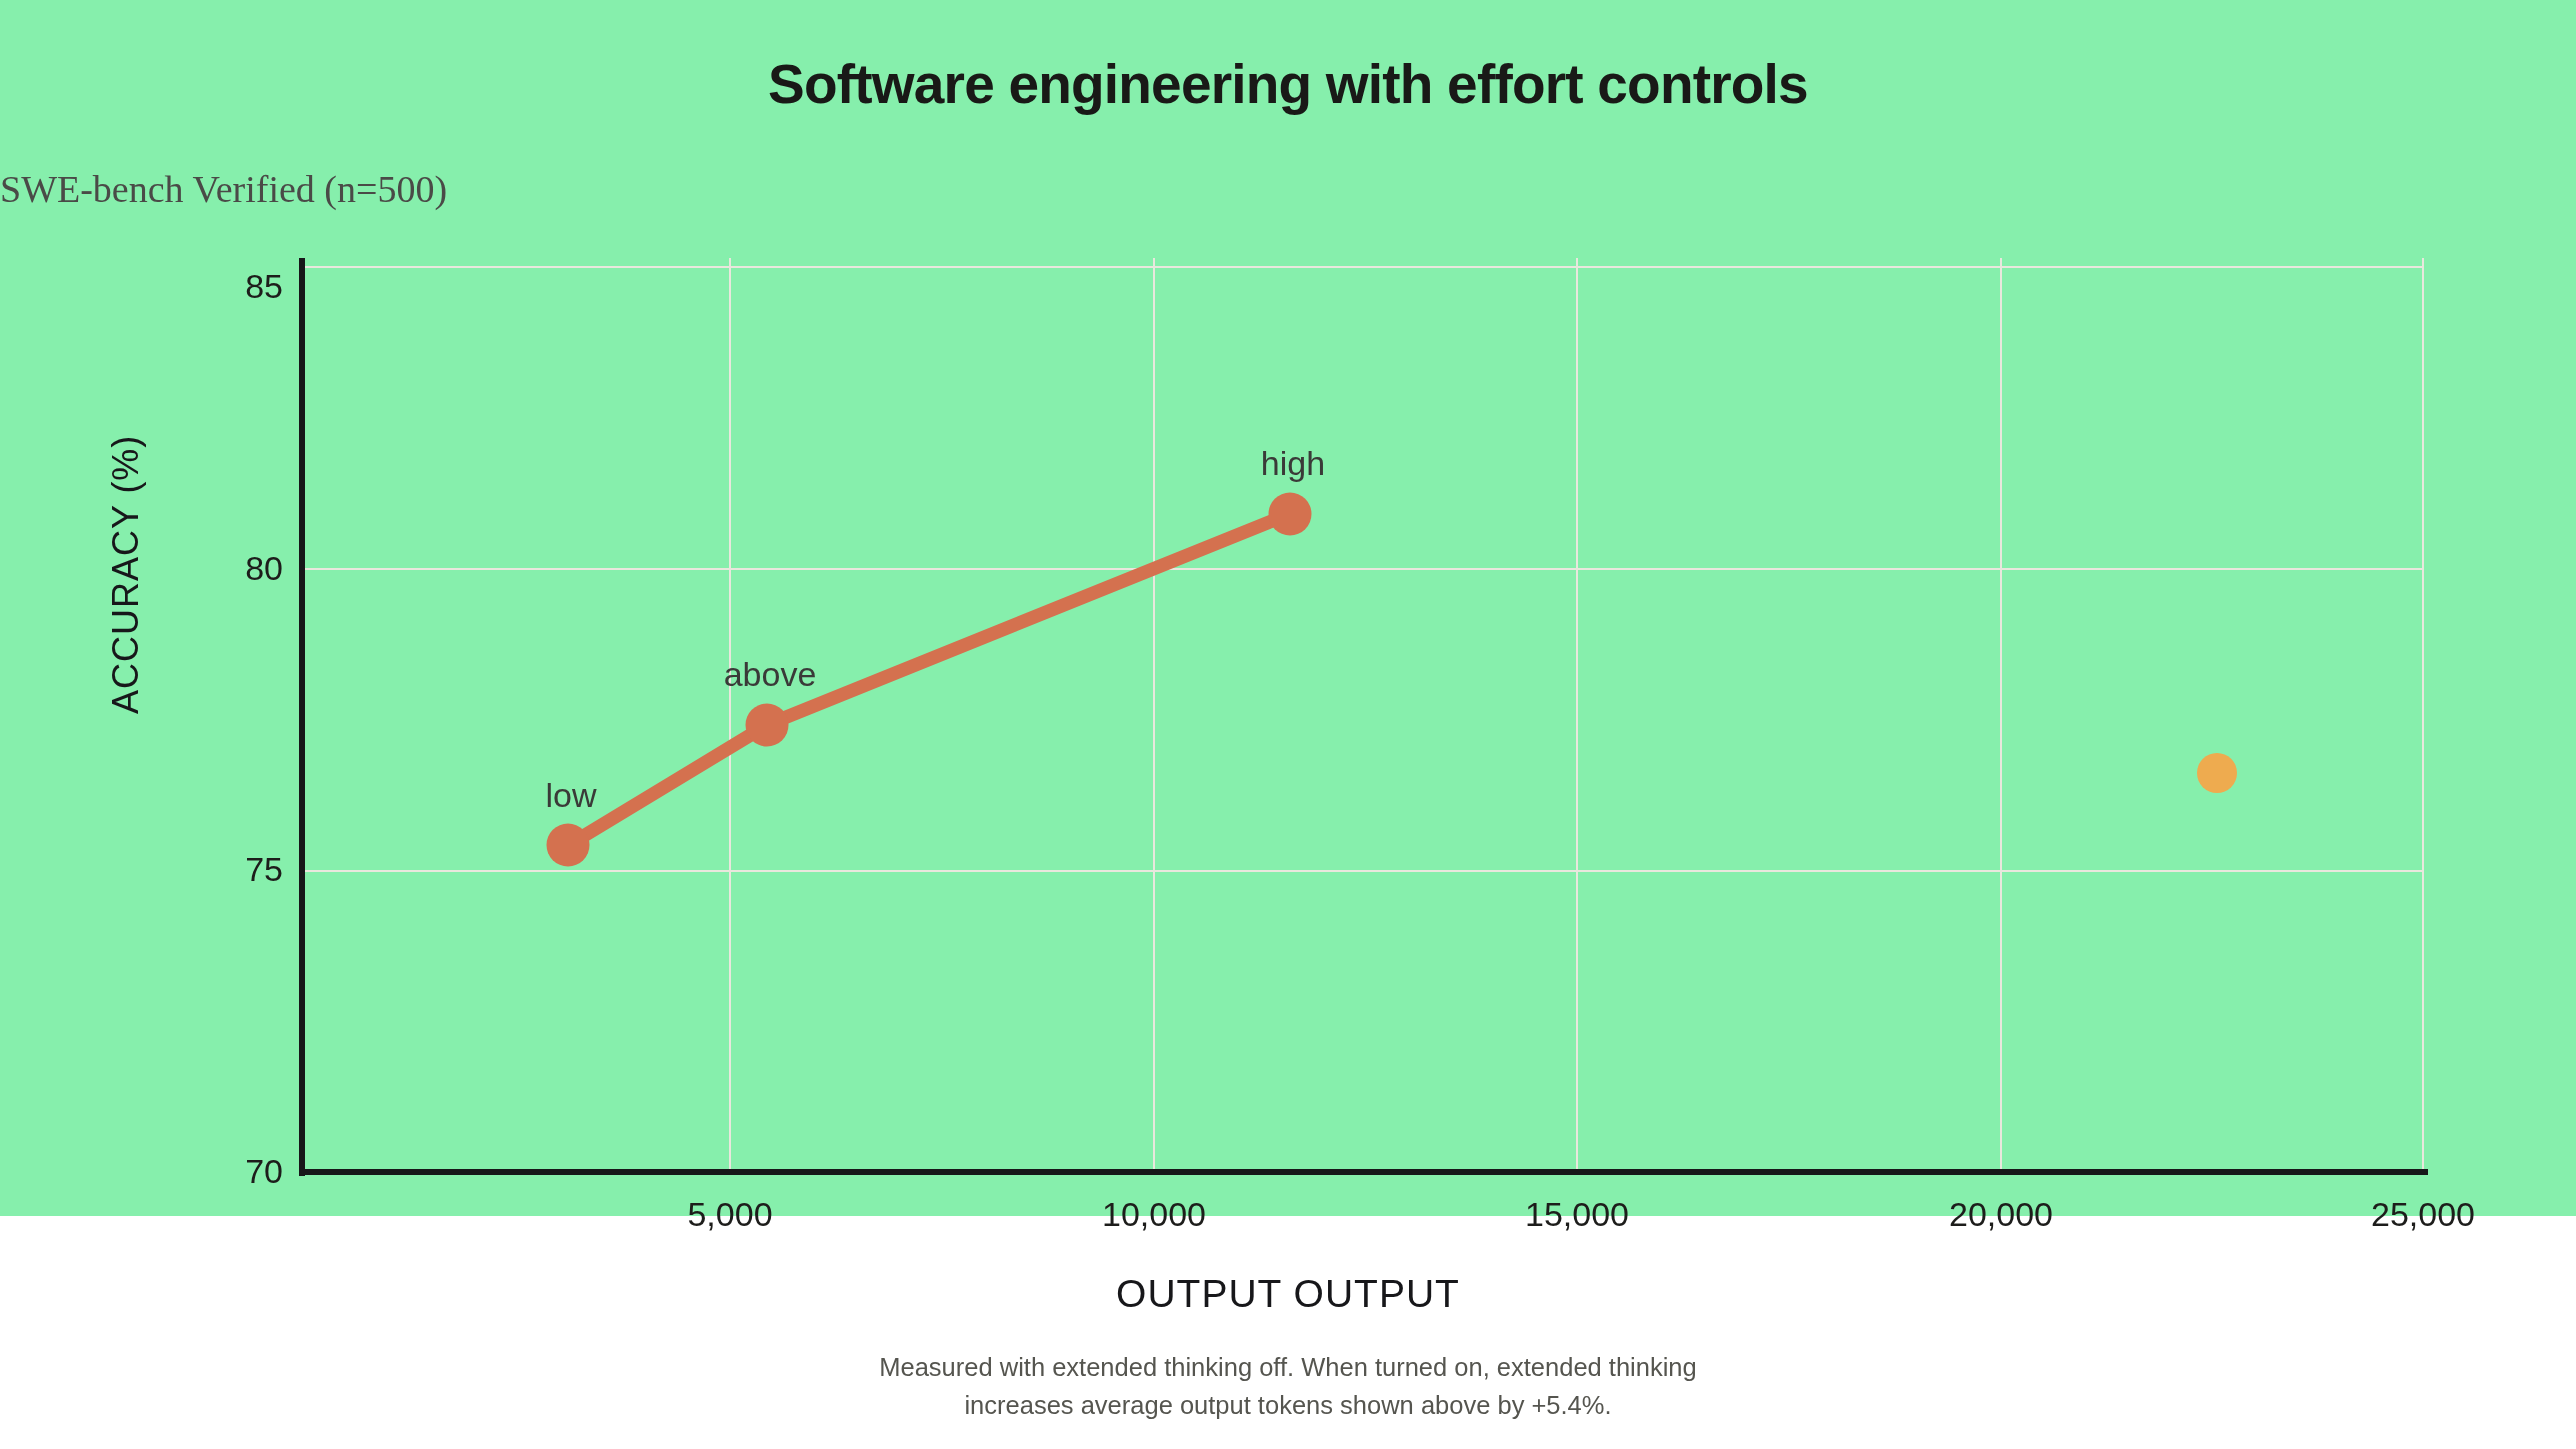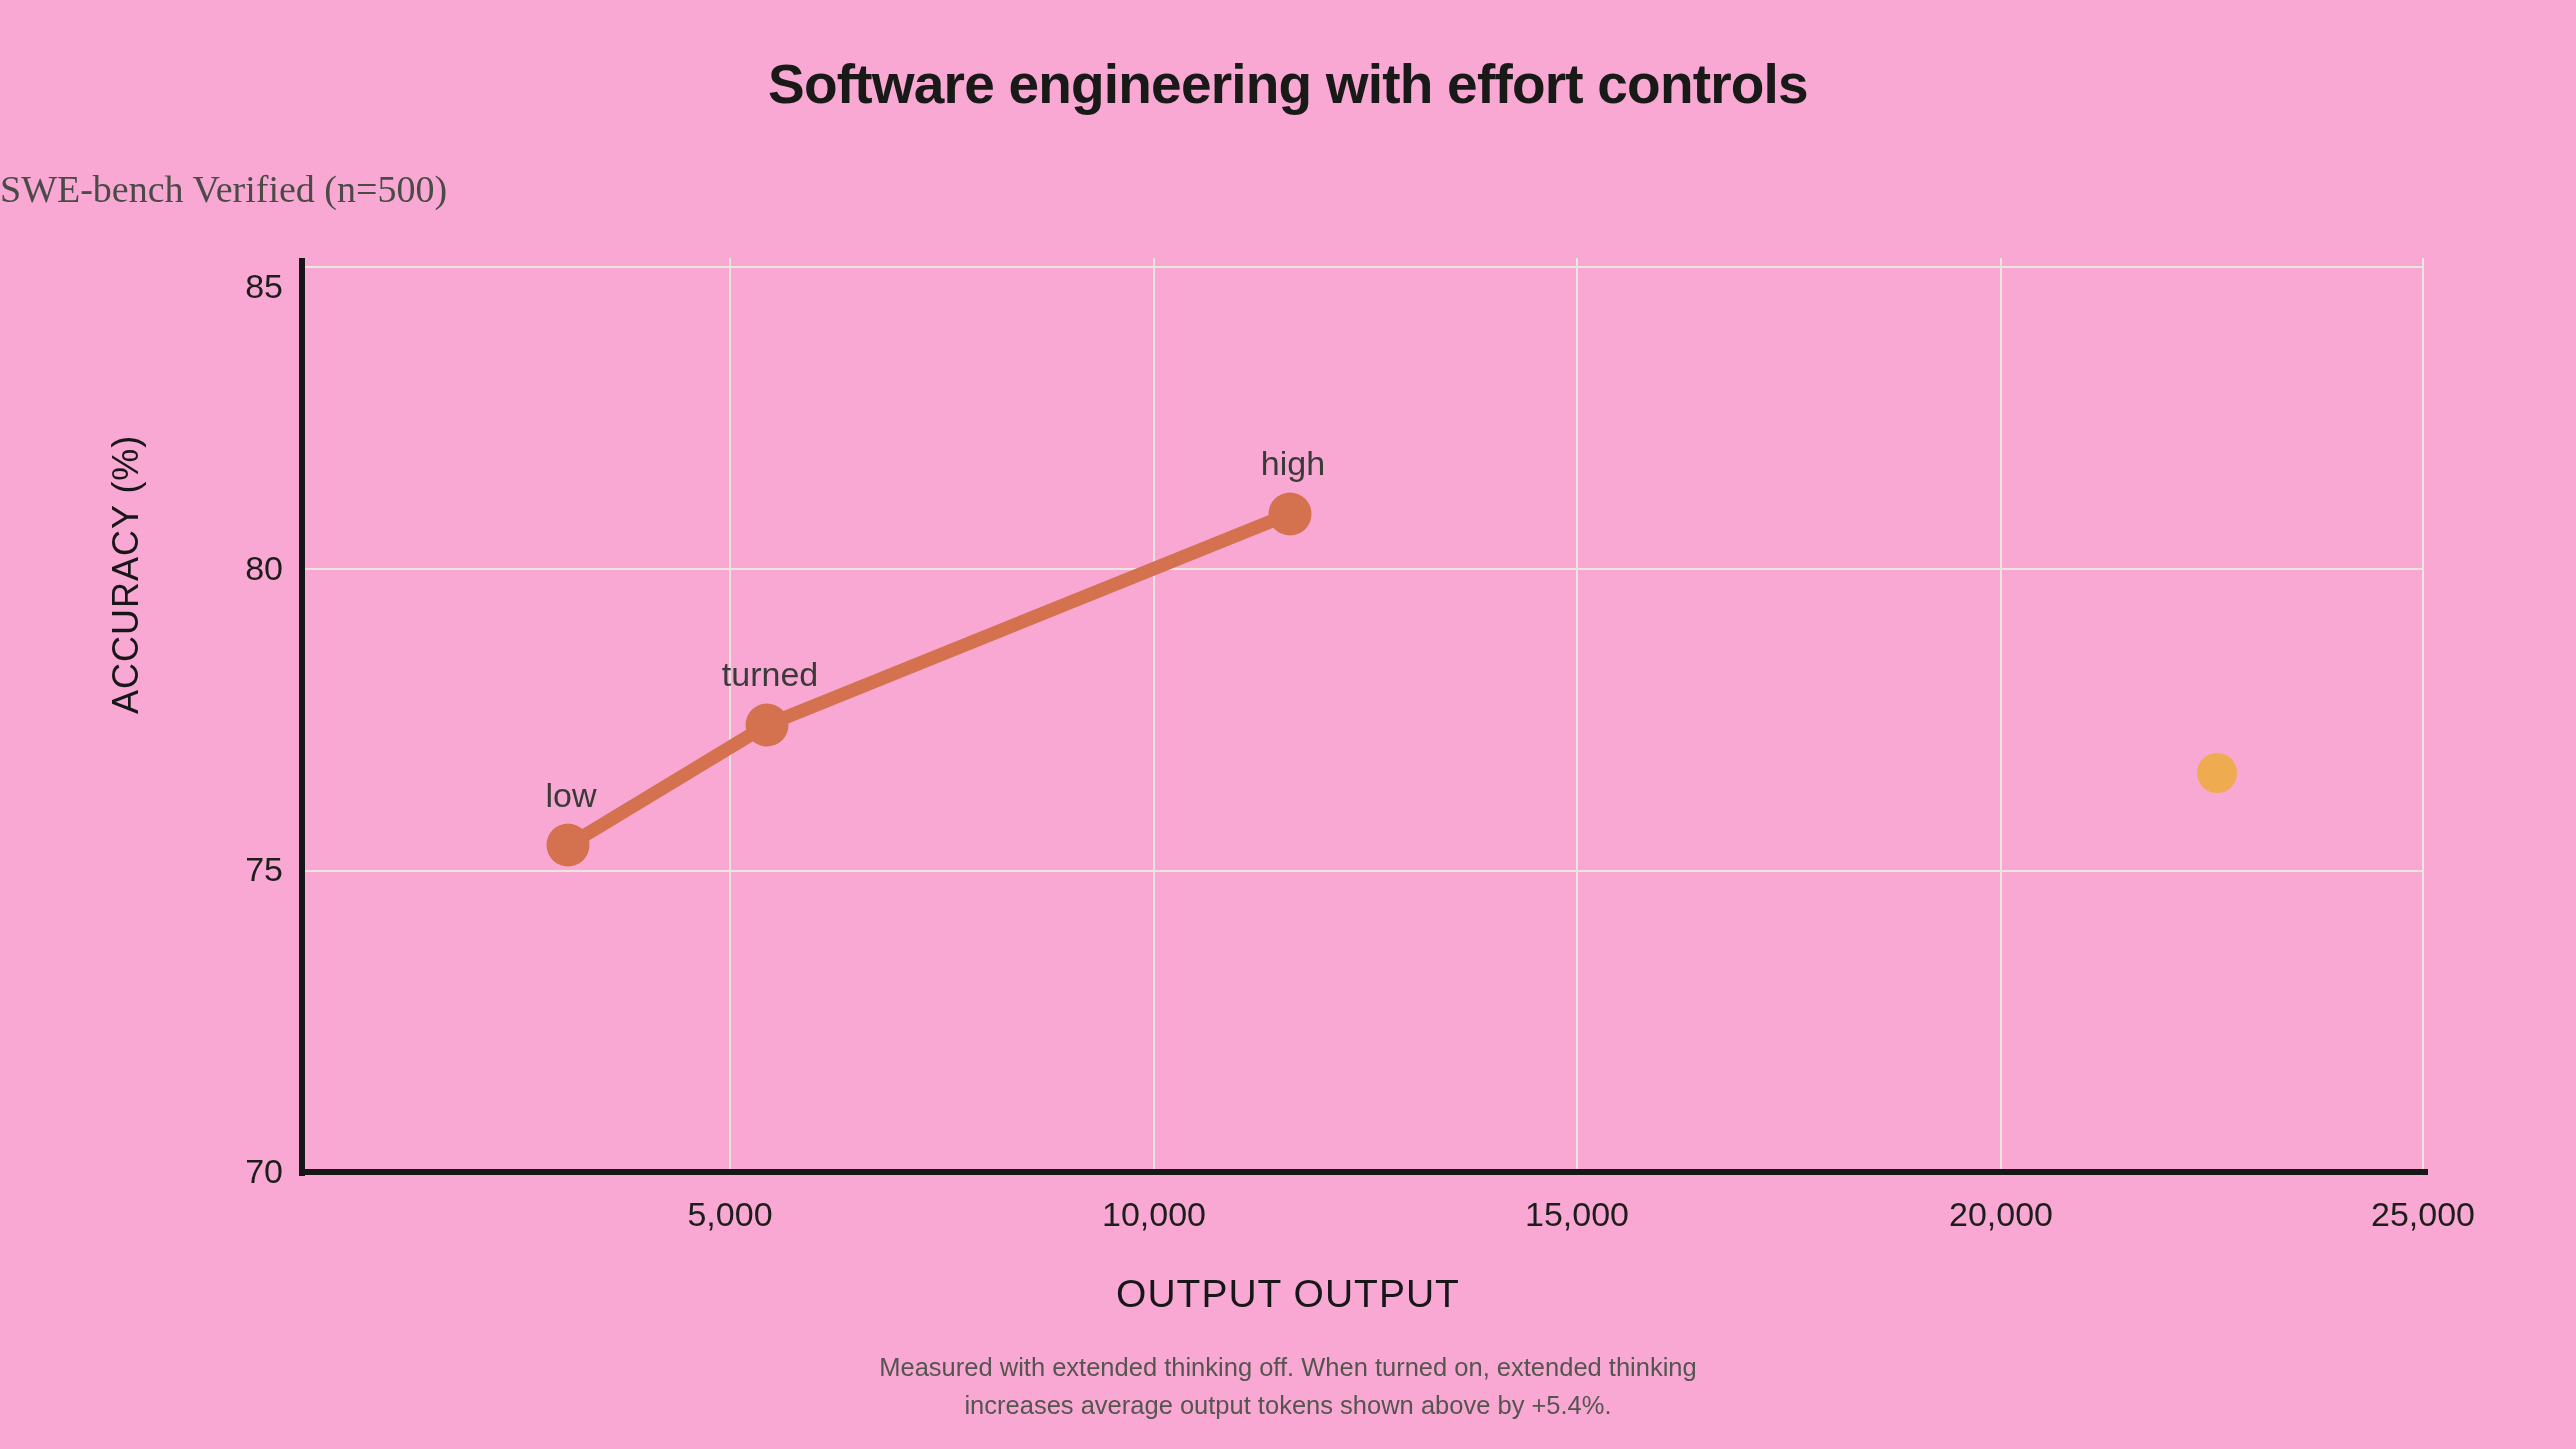--- a/index.html
+++ b/index.html
@@ -10,22 +10,22 @@
   body {
     width: 2576px;
     height: 1449px;
     font-family: "Liberation Sans", sans-serif;
     -webkit-font-smoothing: antialiased;
     overflow: hidden;
   }
   .page {
     position: relative;
     width: 2576px;
-    height: 1449px;
-    background: #f9a8d4;
+    height: 1216px;
+    background: #86efac;
   }
 
   
   .chart-title {
     position: absolute;
     top: 56px;
     left: 0;
     width: 2576px;
     text-align: center;
     font-family: "Liberation Sans", sans-serif;
@@ -254,21 +254,21 @@
   <svg class="series-svg" viewBox="0 0 3840 2160">
     <polyline id="opus-polyline" fill="none" stroke="#d4714f" stroke-width="20" stroke-linecap="round" stroke-linejoin="round" points="846.6,1260.4 1143.8,1080.5 1923.0,765.7"></polyline>
   </svg>
 
   <div class="dot" id="dot-opus-low" style="left: 568px; top: 845px; width: 43px; height: 43px; background: rgb(212, 113, 79);"></div>
   <div class="dot" id="dot-opus-medium" style="left: 767px; top: 725px; width: 43px; height: 43px; background: rgb(212, 113, 79);"></div>
   <div class="dot" id="dot-opus-high" style="left: 1290px; top: 514px; width: 43px; height: 43px; background: rgb(212, 113, 79);"></div>
   <div class="dot" id="dot-sonnet" style="left: 2217px; top: 773px; width: 40px; height: 40px; background: rgb(238, 171, 79);"></div>
 
   <div class="point-label" style="left: 571px; top: 815px;">low</div>
-  <div class="point-label" style="left: 770px; top: 694px;">turned</div>
+  <div class="point-label" style="left: 770px; top: 694px;">above</div>
   <div class="point-label" style="left: 1293px; top: 483px;">high</div>
 
 
   <div class="footnote">
     <div>Measured with extended thinking off. When turned on, extended thinking</div>
     <div>increases average output tokens shown above by +5.4%.</div>
   </div>
 
 </div>
 

